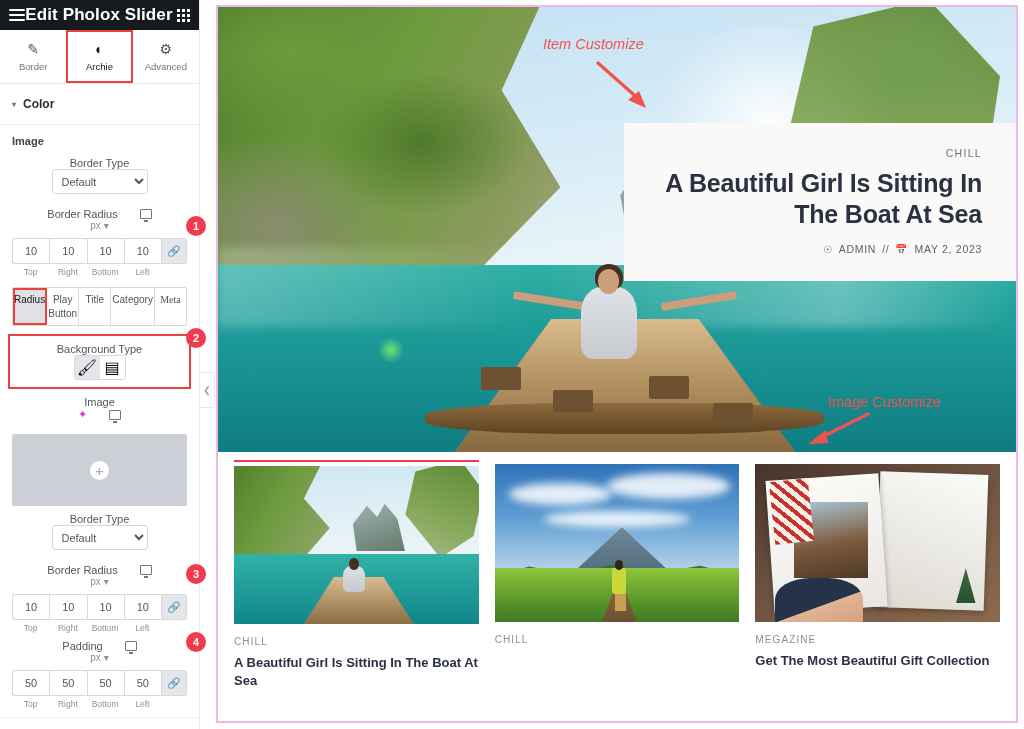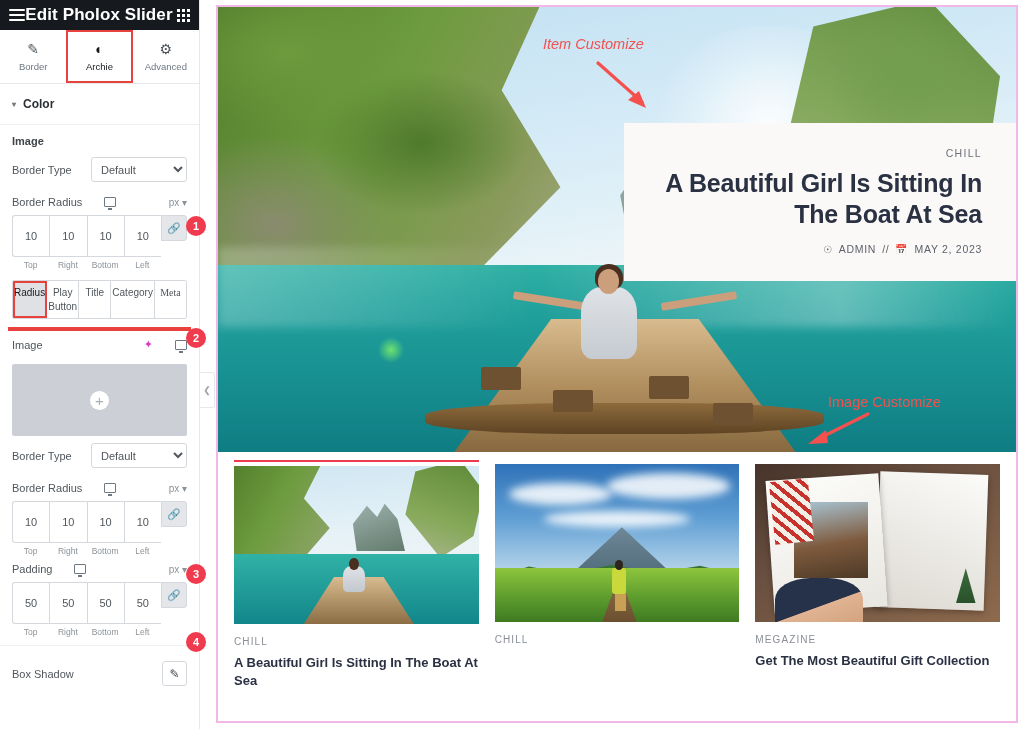--- a/index.html
+++ b/index.html
@@ -40,38 +40,38 @@
   .tab.active .ticon, .tab.active .tlabel { color:#16191d; }
 
   .section-head {
     display:flex; align-items:center; gap:7px;
     padding:13px 12px; font-size:12px; font-weight:bold; color:#2b3036;
     border-bottom:1px solid #eef0f2; cursor:pointer;
   }
   .caret { font-size:8px; color:#6d7882; }
 
   .panel-body { padding: 0 0 8px 0; position:relative; }
-  .row { padding: 7px 12px; display:flex; align-items:center; justify-content:space-between; }
+  .row { padding: 7px 12px; display:flex; align-items:center; justify-content:space-between;flex-direction:column; }
   .row-label { font-size:11px; color:#50565c; }
   .grp-label { font-size:11px; color:#3f444a; font-weight:bold; padding:10px 12px 3px; }
 
   select.ctl {
     width:96px; height:25px; font-size:11px; color:#50565c;
     border:1px solid #d5d8dc; border-radius:3px; background:#fff;
     padding:0 5px; font-family:"Liberation Sans", sans-serif; cursor:pointer;
   }
   .row-rs { display:flex; align-items:center; gap:22px; }
   .mon-icon { width:12px; height:10px; border:1.5px solid #6d7882; border-radius:1px; position:relative;}
   .mon-icon:after { content:""; position:absolute; left:3px; bottom:-4px; width:4px; height:2px; background:#6d7882;}
   .unit { font-size:10px; color:#8b9399; cursor:pointer;}
 
   .dims { display:flex; padding:0 12px; }
   .dim { flex:1; }
   .dim input {
-    width:100%; height:42px; border:1px solid #d5d8dc; border-right:none;
+    width:100%; height:26px; border:1px solid #d5d8dc; border-right:none;
     font-size:11px; text-align:center; color:#50565c; background:#fff;
     font-family:"Liberation Sans", sans-serif;
   }
   .dim:first-child input { border-radius:3px 0 0 3px; }
   .dim-cap { text-align:center; font-size:8.5px; color:#8b9399; padding-top:3px; }
   .link-btn {
     width:26px; height:26px; border:1px solid #d5d8dc; background:#e4e6e9;
     border-radius:0 3px 3px 0; display:flex; align-items:center; justify-content:center;
     font-size:11px; color:#50565c; cursor:pointer;
   }
@@ -350,20 +350,27 @@
 
       <div class="subtabs">
         <div class="subtab active">Radius</div>
         <div class="subtab">Play Button</div>
         <div class="subtab">Title</div>
         <div class="subtab">Category</div>
         <div class="subtab">Meta</div>
       </div>
 
       <div class="hl-box">
+        <div class="row">
+          <span class="row-label">Background Type</span>
+          <span class="seg">
+            <span class="sg on">🖌</span>
+            <span class="sg">▤</span>
+          </span>
+        </div>
       </div>
 
       <div class="row">
         <span class="row-label">Image</span>
         <span class="row-rs">
           <span class="spark">✦</span>
           <span class="mon-icon"></span>
         </span>
       </div>
       <div class="upload">

